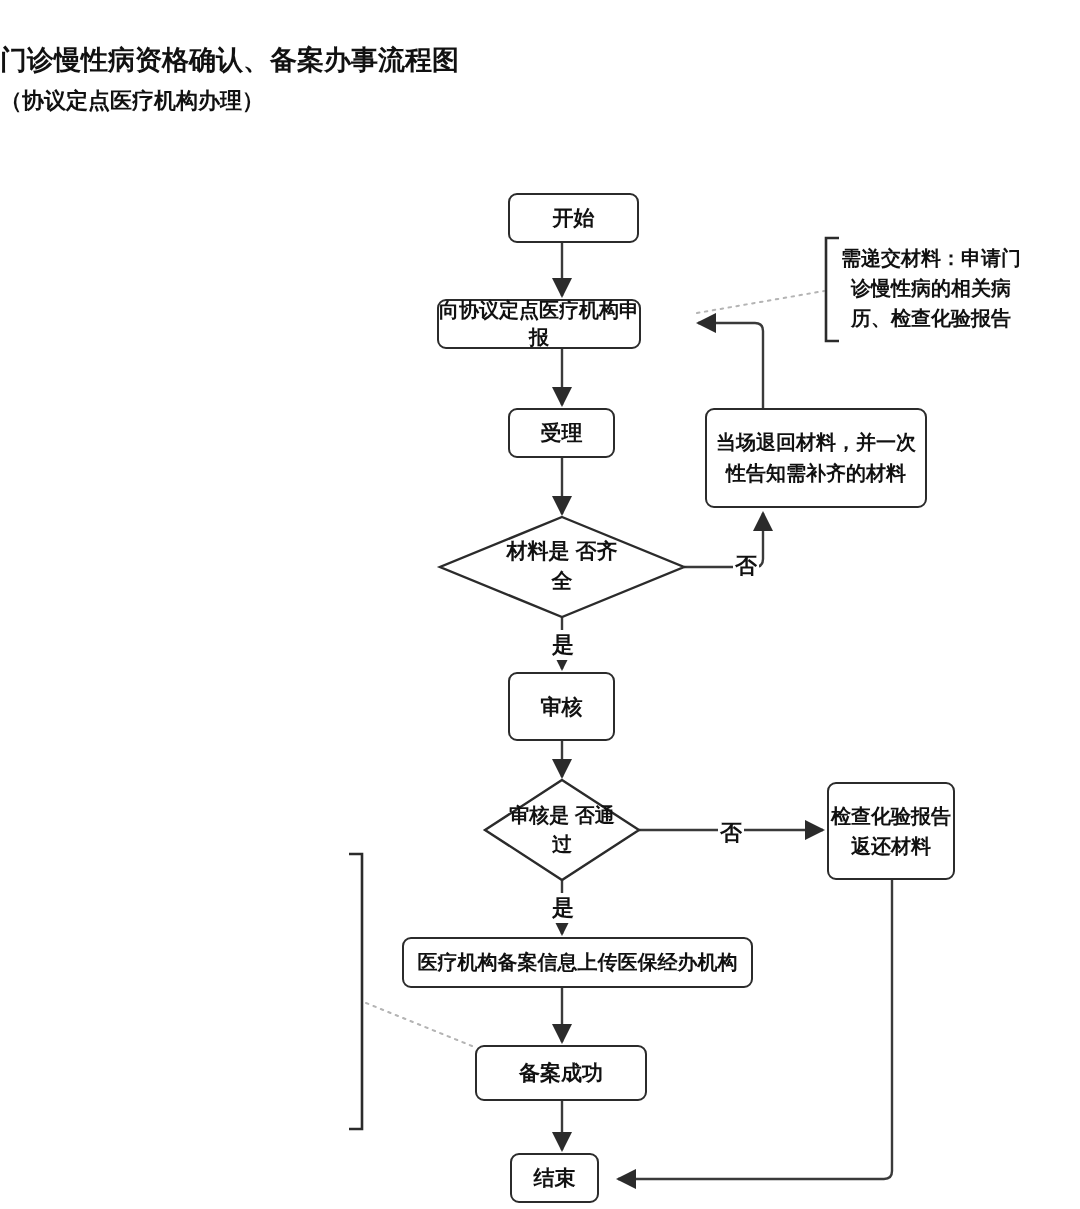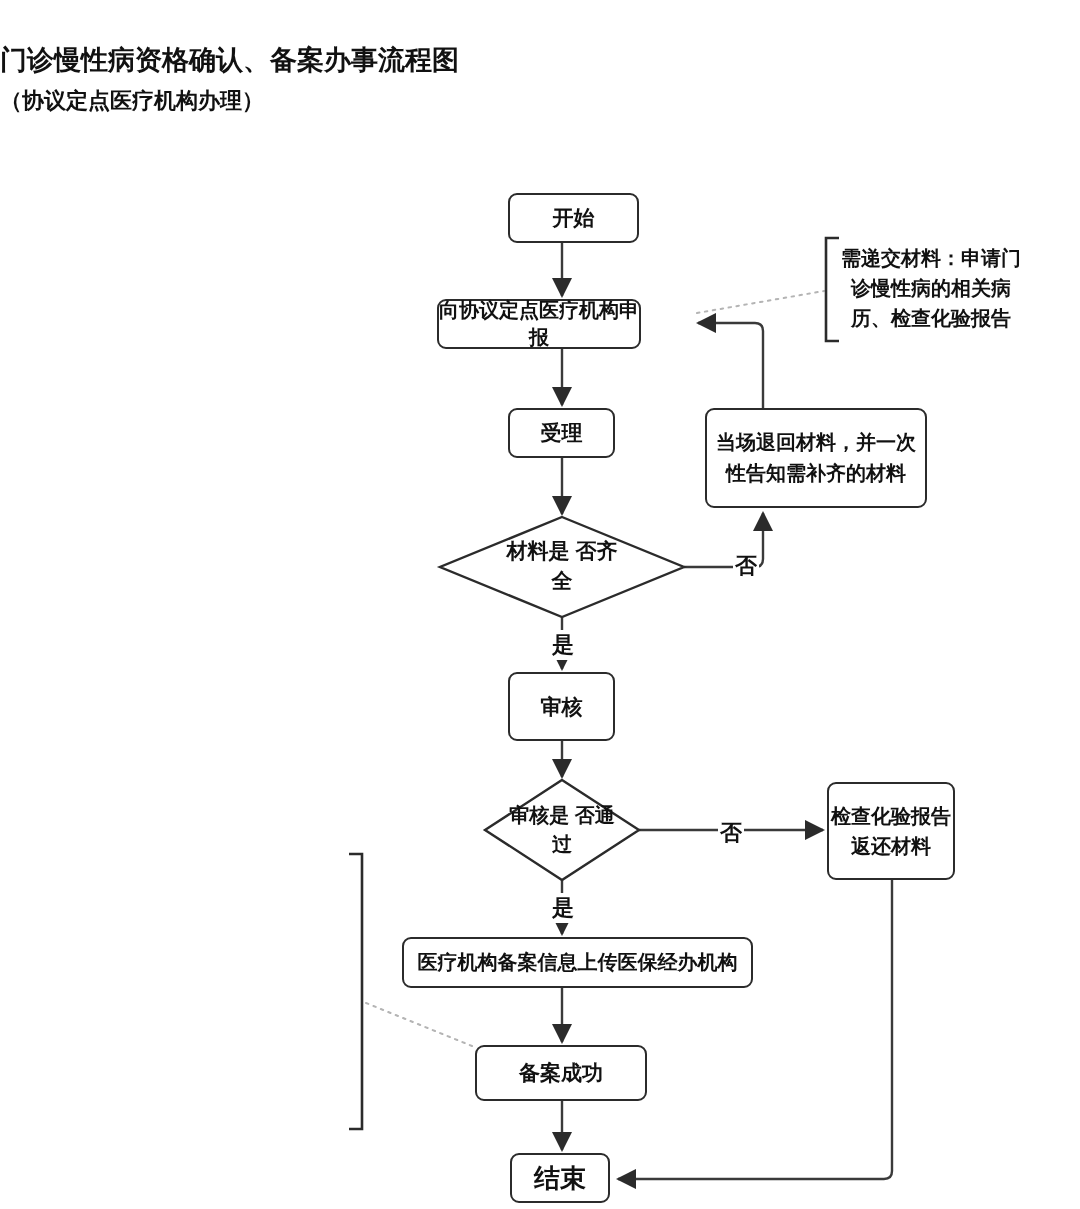--- a/index.html
+++ b/index.html
@@ -100,21 +100,21 @@
   </div>
 
   <div class="node" style="left:392px;top:937px;width:351px;height:51px;font-size:20px;margin-left:10px;">
     <span>医疗机构备案信息上传医保经办机构</span>
   </div>
 
   <div class="node" style="left:475px;top:1045px;width:172px;height:56px;font-size:21px;">
     <span>备案成功</span>
   </div>
 
-  <div class="node" style="left:510px;top:1153px;width:100px;height:50px;font-size:26px;">
+  <div class="node" style="left:510px;top:1153px;width:89px;height:50px;font-size:21px;">
     <span>结束</span>
   </div>
 
   <div class="elabel" style="left:733px;top:551px;">否</div>
   <div class="elabel" style="left:550px;top:630px;">是</div>
   <div class="elabel" style="left:718px;top:818px;">否</div>
   <div class="elabel" style="left:550px;top:893px;">是</div>
 
   <div class="note-r">
     <div>需递交材料：申请门</div>

